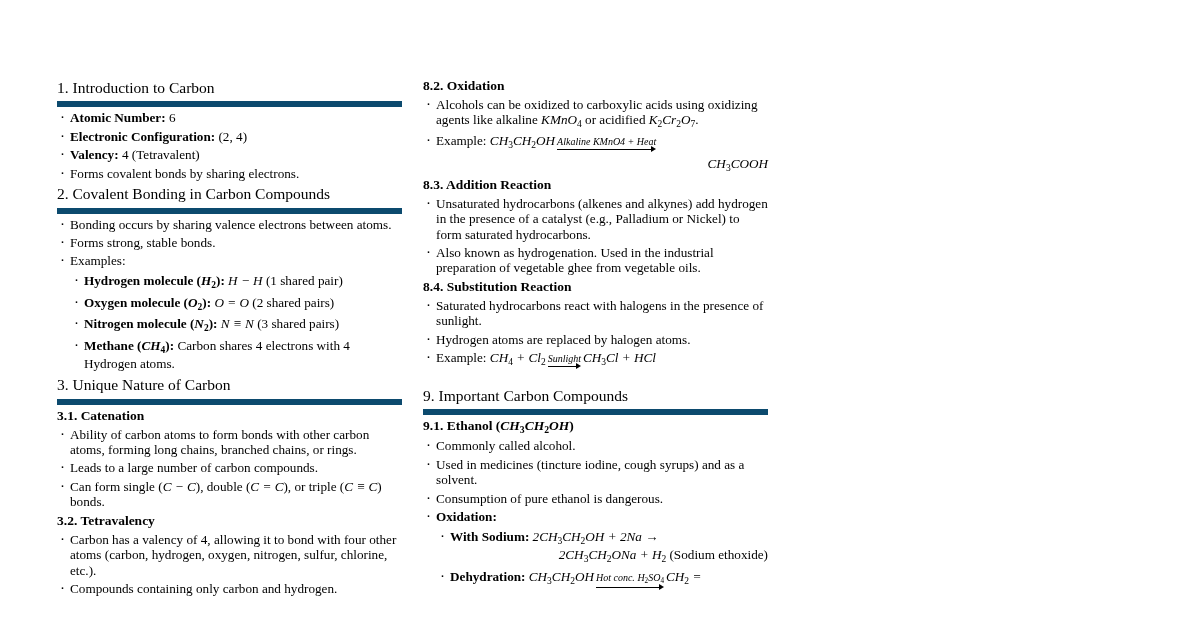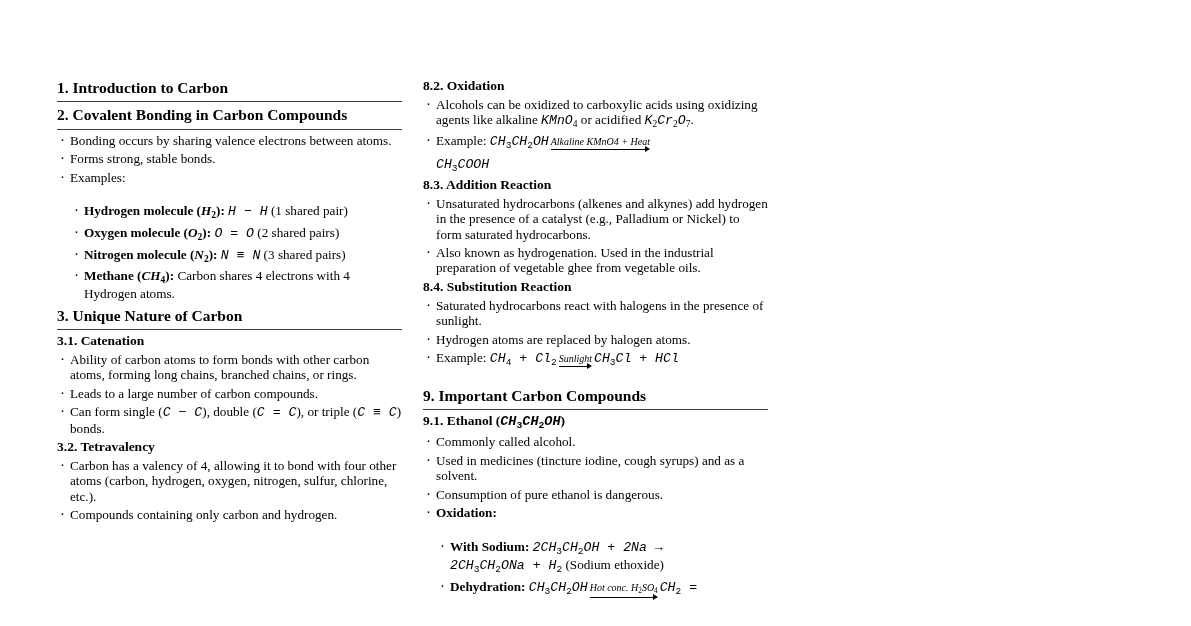--- a/index.html
+++ b/index.html
@@ -27,24 +27,24 @@
     left: 57px;
     width: 345px;
   }
   .col-right {
     left: 423px;
     width: 345px;
   }
   h1.sec {
     font-family: "Liberation Serif", serif;
     font-size: 15.5px;
-    font-weight: bold;
+    font-weight: normal;
     margin: 0 0 3px 0;
     padding: 0 0 4px 0;
-    border-bottom: 1px solid #0c4a6e;
+    border-bottom: 6px solid #0c4a6e;
     line-height: 1.25;
   }
   h2.sub {
     font-size: 13.5px;
     font-weight: bold;
     margin: 2px 0 2px 0;
     line-height: 1.25;
   }
   .sec-gap {
     margin-top: 16px;
@@ -63,29 +63,29 @@
   }
   li::before {
     content: "\00B7";
     position: absolute;
     left: 3px;
     top: -1px;
     font-size: 15px;
     line-height: 1.17;
   }
   ul.nested {
-    margin-top: 18px;
+    margin-top: 4px;
     margin-left: 14px;
   }
   ul.nested > li {
     margin-bottom: 4px;
   }
   b { font-weight: bold; }
   .m {
-    font-family: Liberation Mono, monospace;
+    font-family: Liberation Serif, serif;
     font-style: italic;
   }
   .mi { font-style: italic; }
   .mn { font-style: normal; }
   sub {
     font-size: 0.72em;
     vertical-align: -0.28em;
     font-style: italic;
   }
   sub.n { font-style: normal; }
@@ -122,30 +122,37 @@
     position: absolute;
     right: 0;
     top: -2.2px;
     width: 0; height: 0;
     border-top: 3.3px solid transparent;
     border-bottom: 3.3px solid transparent;
     border-left: 5.5px solid #000;
   }
   .eqline {
     margin-top: 1px;
+    text-align: right;
   }
 </style>
 </head>
 <body>
 
 <div class="page">
 
   <div class="col col-left">
 
     <h1 class="sec">1. Introduction to Carbon</h1>
+    <ul>
+      <li><b>Atomic Number:</b> <span>6</span></li>
+      <li><b>Electronic Configuration:</b> <span>(2, 4)</span></li>
+      <li><b>Valency:</b> <span>4 (Tetravalent)</span></li>
+      <li>Forms covalent bonds by sharing electrons.</li>
+    </ul>
 
     <h1 class="sec sec-gap">2. Covalent Bonding in Carbon Compounds</h1>
     <ul>
       <li>Bonding occurs by sharing valence electrons between atoms.</li>
       <li>Forms strong, stable bonds.</li>
       <li>Examples:</li>
     </ul>
     <ul class="nested">
       <li>
         <b><span>Hydrogen molecule (</span><span class="mi">H</span><sub class="n">2</sub><span>):</span></b>

